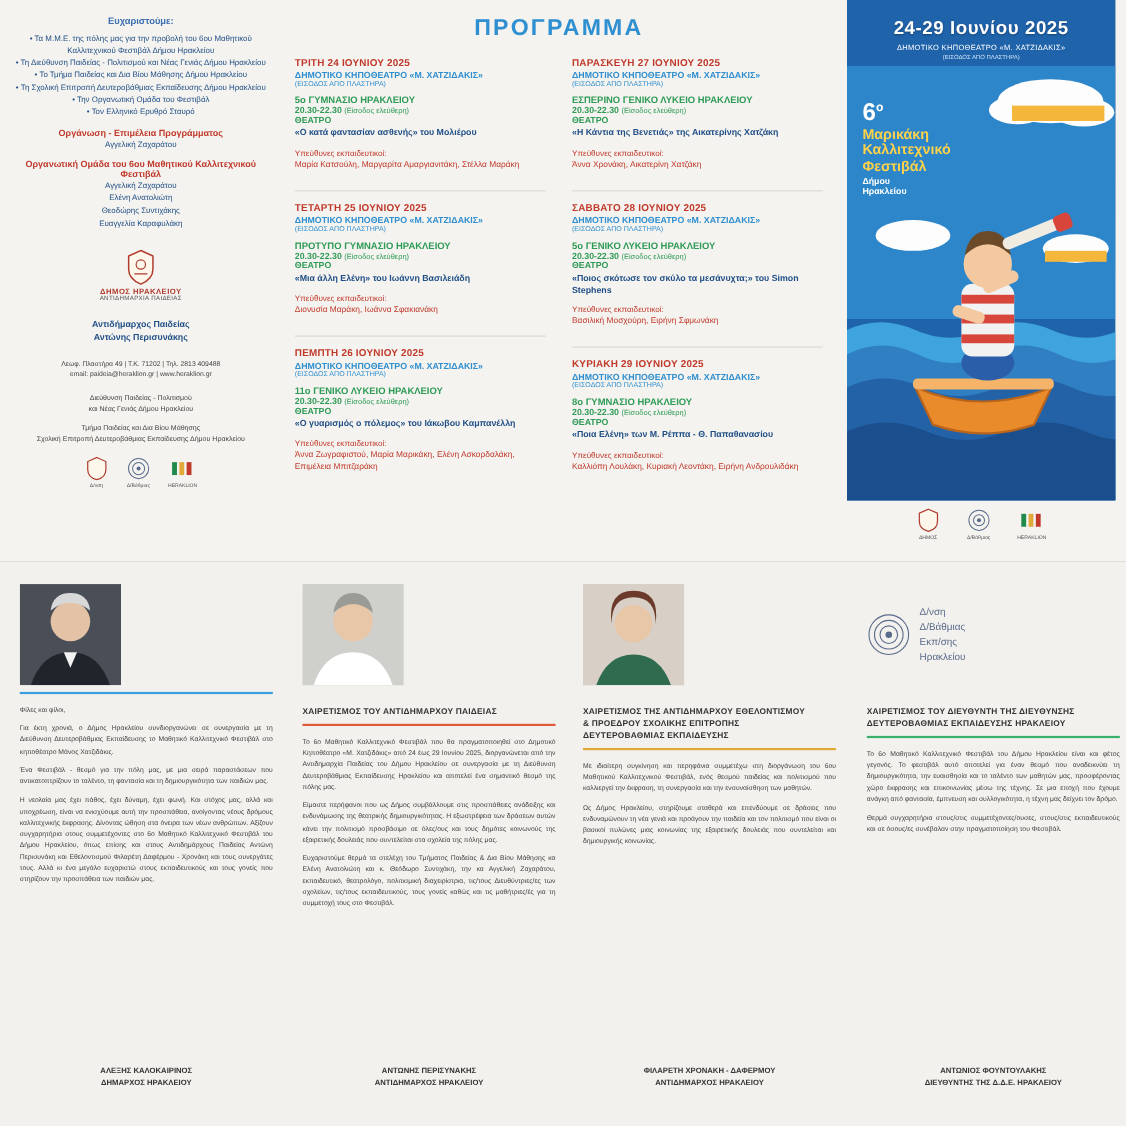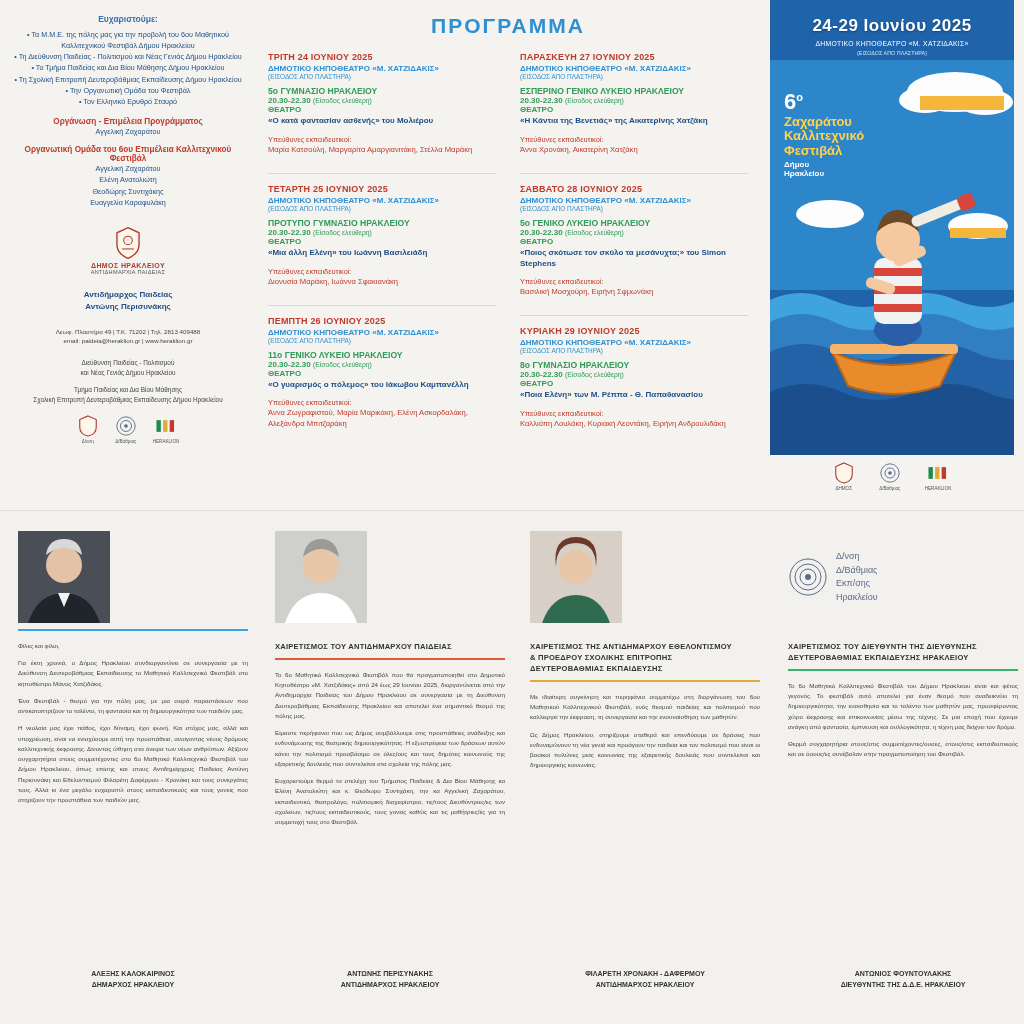--- a/index.html
+++ b/index.html
@@ -119,21 +119,21 @@
         <span class="bullet">• Τη Διεύθυνση Παιδείας - Πολιτισμού και Νέας Γενιάς Δήμου Ηρακλείου</span>
         <span class="bullet">• Το Τμήμα Παιδείας και Δια Βίου Μάθησης Δήμου Ηρακλείου</span>
         <span class="bullet">• Τη Σχολική Επιτροπή Δευτεροβάθμιας Εκπαίδευσης Δήμου Ηρακλείου</span>
         <span class="bullet">• Την Οργανωτική Ομάδα του Φεστιβάλ</span>
         <span class="bullet">• Τον Ελληνικό Ερυθρό Σταυρό</span>
       </div>
 
       <div class="cred-sub">Οργάνωση - Επιμέλεια Προγράμματος</div>
       <div class="cred-names">Αγγελική Ζαχαράτου</div>
 
-      <div class="cred-sub2">Οργανωτική Ομάδα του 6ου Επιμέλεια Καλλιτεχνικού Φεστιβάλ</div>
+      <div class="cred-sub2">Οργανωτική Ομάδα του 6ου Μαθητικού Καλλιτεχνικού Φεστιβάλ</div>
       <div class="cred-names">
         <div>Αγγελική Ζαχαράτου</div>
         <div>Ελένη Ανατολιώτη</div>
         <div>Θεοδώρης Συντιχάκης</div>
         <div>Ευαγγελία Καραφυλάκη</div>
       </div>
 
       <div class="crest">
         <svg class="crest-emblem" viewBox="0 0 40 40">
           <path d="M20 2 L33 8 V22 C33 30 27 35 20 38 C13 35 7 30 7 22 V8 Z" fill="#fdf6ea" stroke="#b03a2e" stroke-width="1.6"></path>
@@ -222,21 +222,21 @@
 
           <div class="blk">
             <div class="blk-date">ΠΕΜΠΤΗ 26 ΙΟΥΝΙΟΥ 2025</div>
             <div class="blk-venue">ΔΗΜΟΤΙΚΟ ΚΗΠΟΘΕΑΤΡΟ «Μ. ΧΑΤΖΙΔΑΚΙΣ»</div>
             <div class="blk-venue2">(ΕΙΣΟΔΟΣ ΑΠΟ ΠΛΑΣΤΗΡΑ)</div>
             <div class="blk-school">11ο ΓΕΝΙΚΟ ΛΥΚΕΙΟ ΗΡΑΚΛΕΙΟΥ</div>
             <div class="blk-time"><span>20.30-22.30</span> <span class="free">(Είσοδος ελεύθερη)</span></div>
             <div class="blk-kind">ΘΕΑΤΡΟ</div>
             <div class="blk-play">«Ο γυαρισμός ο πόλεμος» του Ιάκωβου Καμπανέλλη</div>
             <div class="blk-resp-lbl">Υπεύθυνες εκπαιδευτικοί:</div>
-            <div class="blk-resp">Άννα Ζωγραφιστού, Μαρία Μαρικάκη, Ελένη Ασκορδαλάκη, Αλεξάνδρα Μπιτζαράκη</div>
+            <div class="blk-resp">Άννα Ζωγραφιστού, Μαρία Μαρικάκη, Ελένη Ασκορδαλάκη, Επιμέλεια Μπιτζαράκη</div>
           </div>
         </div>
 
         <div class="prog-col">
           <div class="blk">
             <div class="blk-date">ΠΑΡΑΣΚΕΥΗ 27 ΙΟΥΝΙΟΥ 2025</div>
             <div class="blk-venue">ΔΗΜΟΤΙΚΟ ΚΗΠΟΘΕΑΤΡΟ «Μ. ΧΑΤΖΙΔΑΚΙΣ»</div>
             <div class="blk-venue2">(ΕΙΣΟΔΟΣ ΑΠΟ ΠΛΑΣΤΗΡΑ)</div>
             <div class="blk-school">ΕΣΠΕΡΙΝΟ ΓΕΝΙΚΟ ΛΥΚΕΙΟ ΗΡΑΚΛΕΙΟΥ</div>
             <div class="blk-time"><span>20.30-22.30</span> <span class="free">(Είσοδος ελεύθερη)</span></div>
@@ -312,21 +312,21 @@
           <rect x="122" y="258" width="34" height="11" rx="5" fill="#f4c9a0" transform="rotate(-24 122 258)"></rect>
           <rect x="98" y="276" width="30" height="11" rx="5" fill="#f4c9a0" transform="rotate(18 98 276)"></rect>
         </svg>
 
         <div class="poster-dates">24-29 Ιουνίου 2025</div>
         <div class="poster-venue">ΔΗΜΟΤΙΚΟ ΚΗΠΟΘΕΑΤΡΟ «Μ. ΧΑΤΖΙΔΑΚΙΣ»</div>
         <div class="poster-venue2">(ΕΙΣΟΔΟΣ ΑΠΟ ΠΛΑΣΤΗΡΑ)</div>
 
         <div class="poster-title">
           <div class="pt-6"><span>6</span><sup>ο</sup></div>
-          <div class="pt-l1">Ζαχαράτου</div>
+          <div class="pt-l1">Μαρικάκη</div>
           <div class="pt-l2">Καλλιτεχνικό</div>
           <div class="pt-l3">Φεστιβάλ</div>
           <div class="pt-l4">Δήμου</div>
           <div class="pt-l5">Ηρακλείου</div>
         </div>
 
       </div>
 
       <div class="poster-logos">
         <div class="logo-box">

